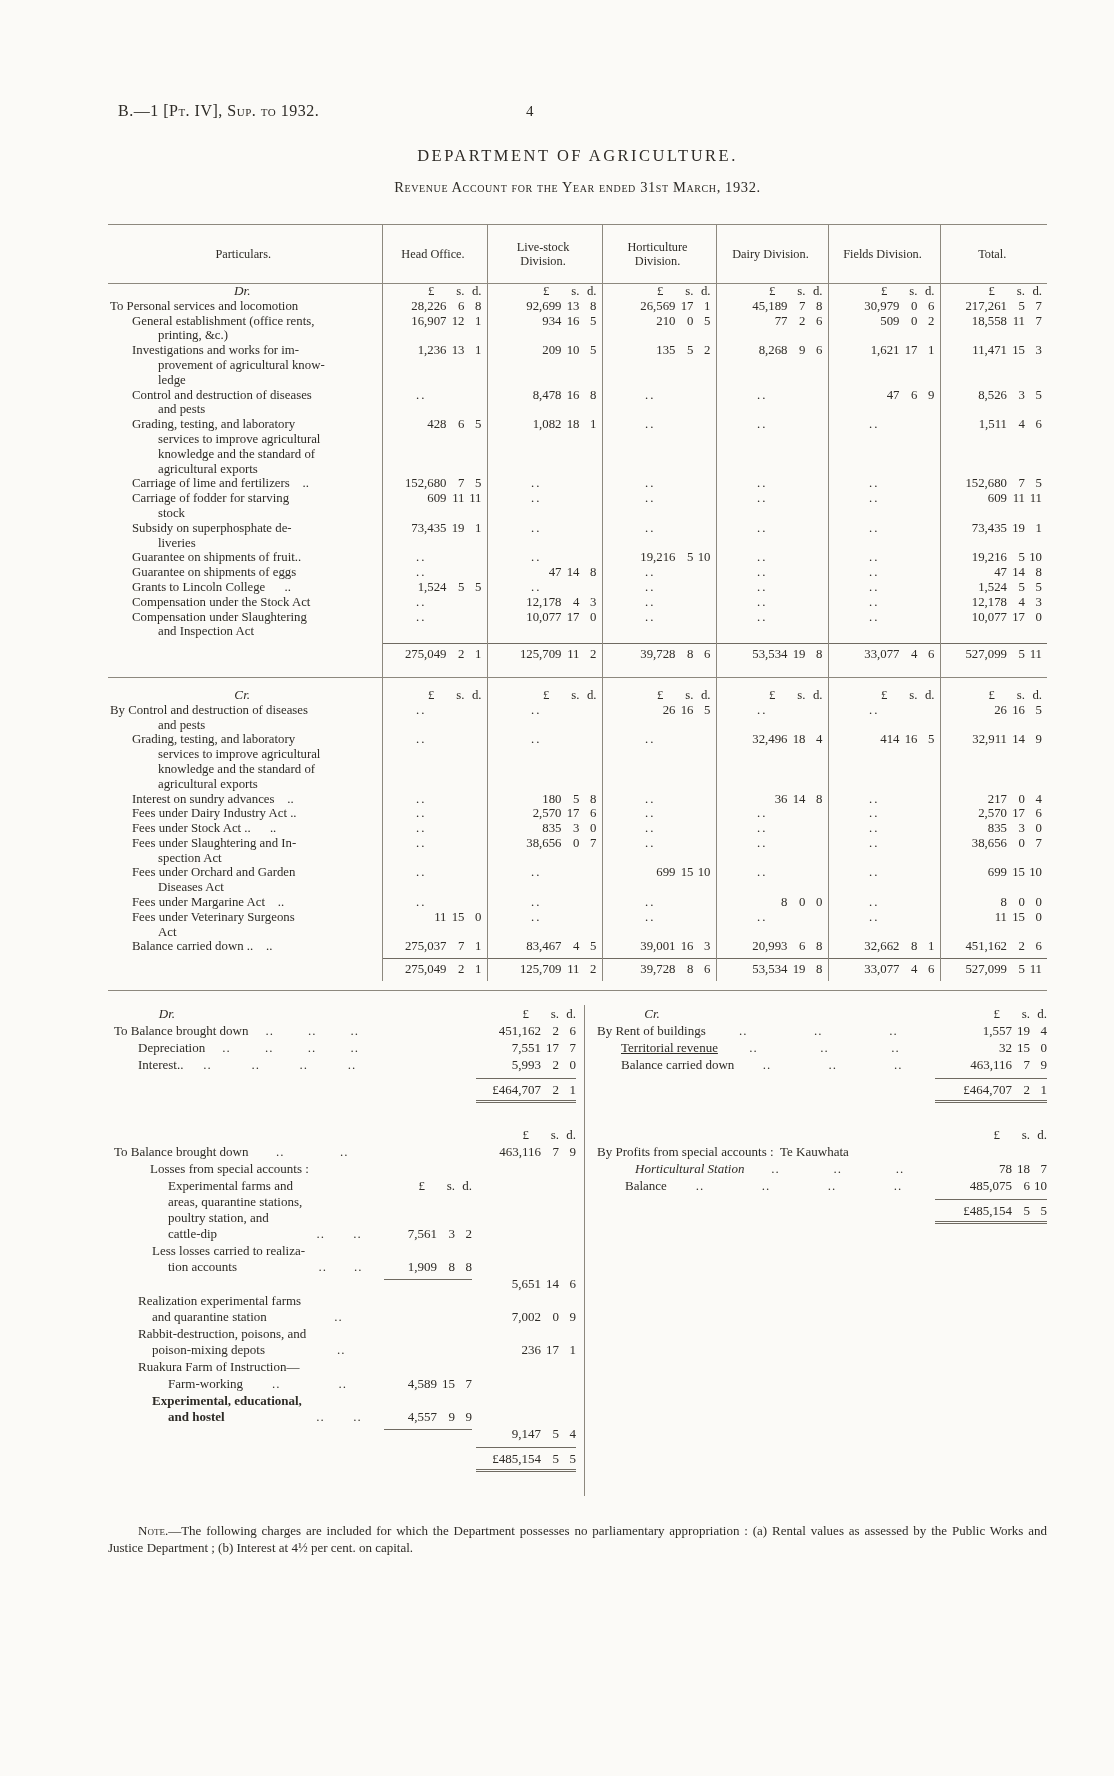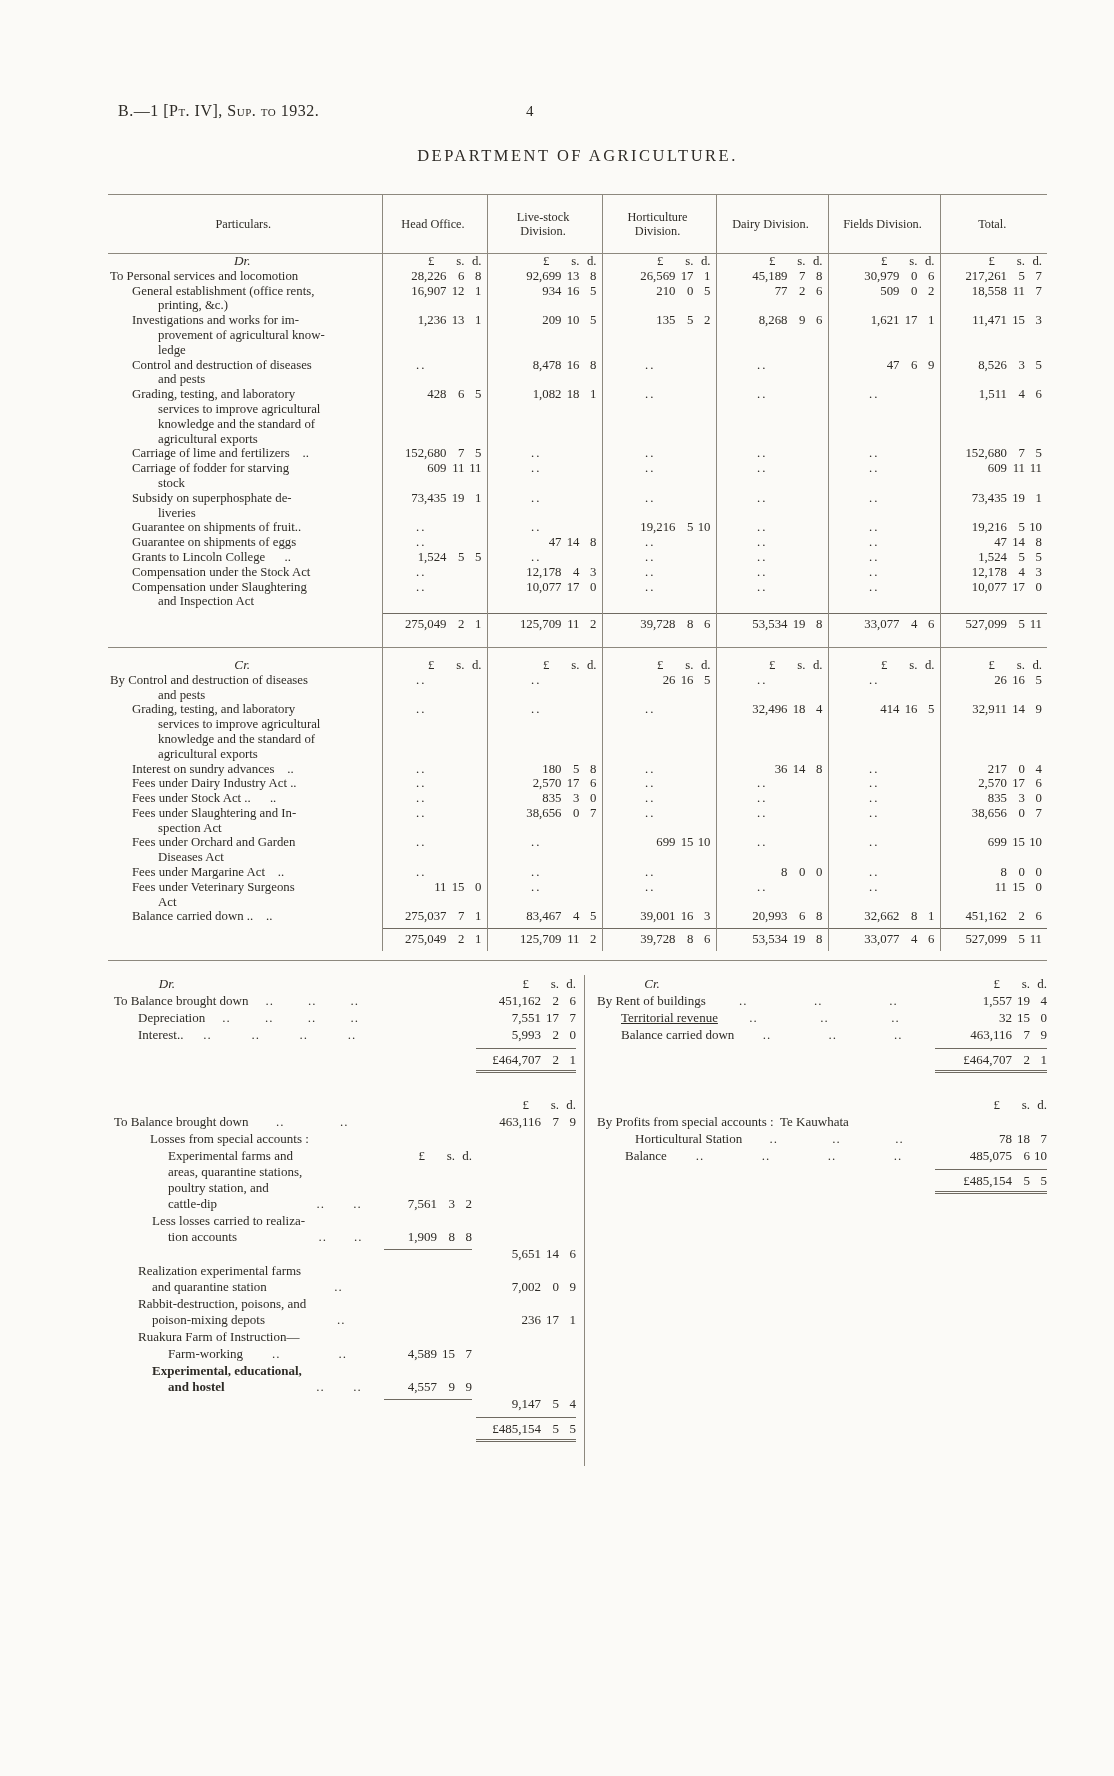--- a/index.html
+++ b/index.html
@@ -83,20 +83,21 @@
 <body>
 
 <div class="page">
 
   <div class="doc-header">
     <span class="doc-ref">B.—1 [Pt. IV], Sup. to 1932.</span>
     <span class="page-no">4</span>
   </div>
 
   <h1 class="title">DEPARTMENT OF AGRICULTURE.</h1>
+  <h2 class="subtitle">Revenue Account for the Year ended 31st March, 1932.</h2>
 
   <table class="main">
     <colgroup>
       <col style="width:274px">
         <col style="width:105px">
         <col style="width:115px">
       <col style="width:114px">
         <col style="width:112px">
         <col style="width:112px">
         <col style="width:107px">
@@ -1739,21 +1740,21 @@
                 <span class="a-l">£</span>
                 <span class="a-s">s.</span>
                 <span class="a-d">d.</span>
               </span>
             </span>
           </div>
           <div class="lrow">
             <span class="llbl" style="padding-left: 0px; text-indent: 0px;">By Profits from special accounts : Te Kauwhata</span>
           </div>
           <div class="lrow">
-            <span class="llbl" style="padding-left: 38px; text-indent: 0px;">Horticultural Station</span>
+            <span class="llbl" style="padding-left: 38px; text-indent: 0px; font-style: italic;">Horticultural Station</span>
             <span class="ldot">..</span>
             <span class="ldot">..</span>
             <span class="ldot">..</span>
             <span class="slot single">
               <span class="amt">
                 <span class="a-l">78</span>
                 <span class="a-s">18</span>
                 <span class="a-d">7</span>
               </span>
             </span>
@@ -1779,14 +1780,15 @@
                 <span class="a-l">£485,154</span>
                 <span class="a-s">5</span>
                 <span class="a-d">5</span>
               </span>
             </span>
           </div>
         </div>
     </div>
   </div>
 
+  <p class="note"><span class="note-label">Note.</span><span>—The following charges are included for which the Department possesses no parliamentary appropriation :  (a) Rental values as assessed by the Public Works and Justice Department ;  (b) Interest at 4½ per cent. on capital.</span></p>
 
 </div>
 
 </body></html>

